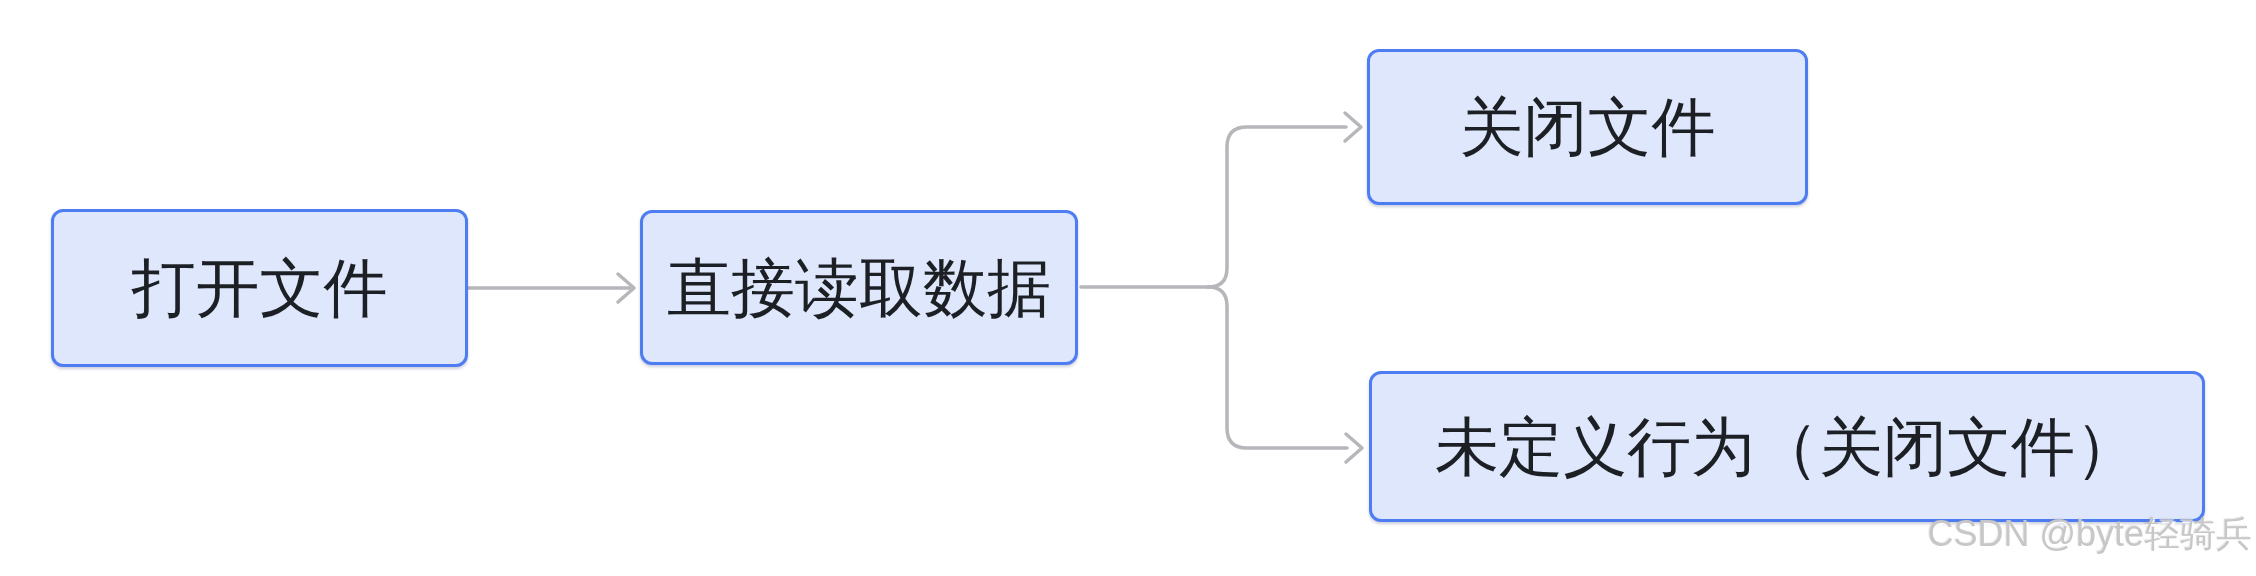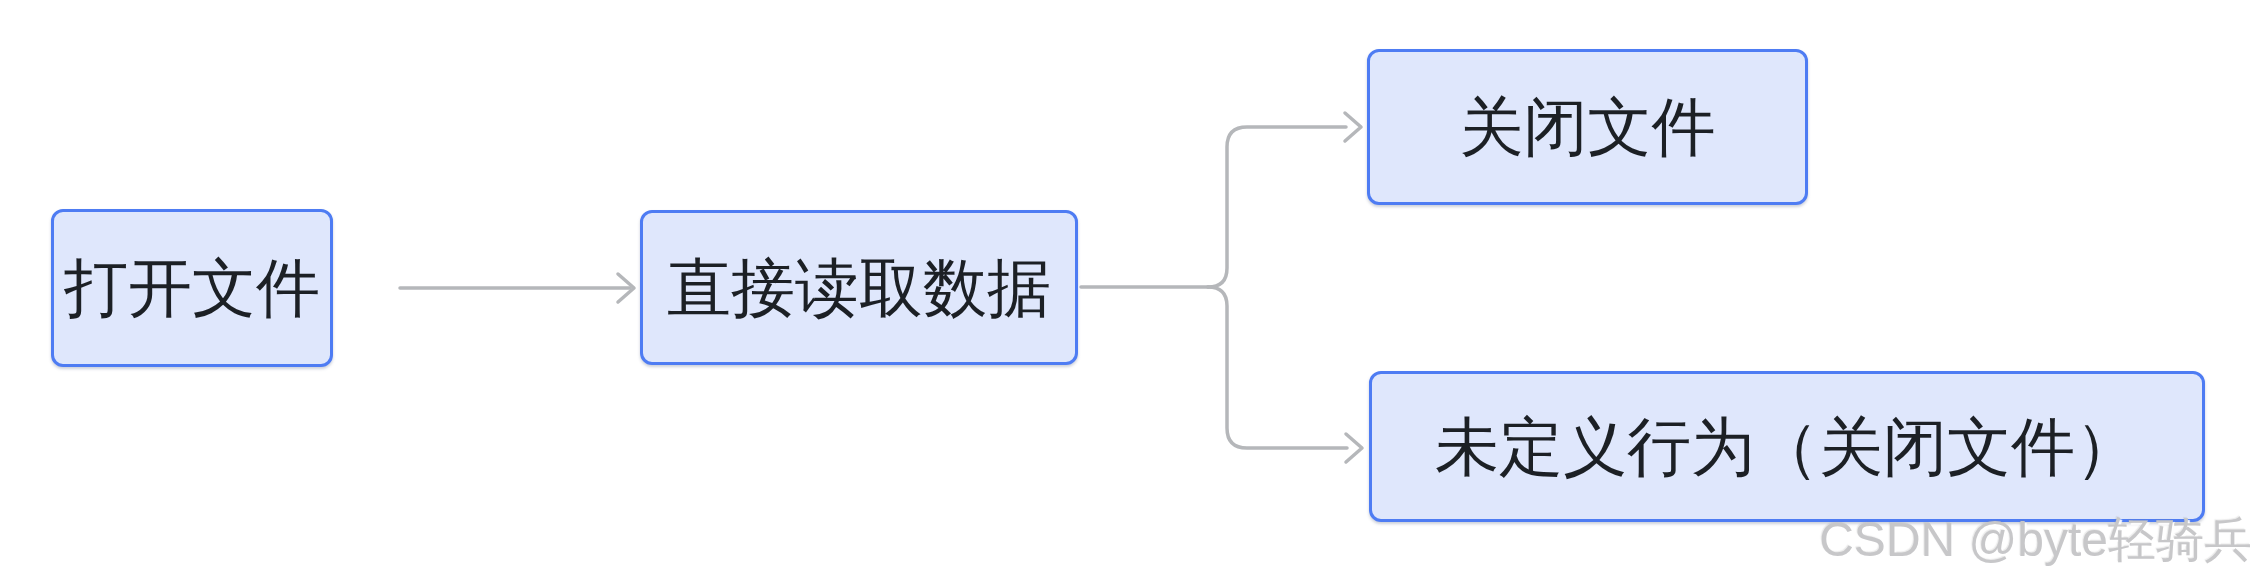--- a/index.html
+++ b/index.html
@@ -38,29 +38,29 @@
     border-radius: 12px;
     box-shadow: 0 2px 3px rgba(110, 120, 150, 0.35);
     display: flex;
     align-items: center;
     justify-content: center;
     font-size: 64px;
     line-height: 1;
     color: var(--node-text, #1c2025);
     white-space: nowrap;
   }
-  .node-open   { left: 51px;   top: 209px; width: 282px; height: 158px; }
+  .node-open   { left: 51px;   top: 209px; width: 417px; height: 158px; }
   .node-read   { left: 640px;  top: 210px; width: 438px; height: 155px; }
   .node-close  { left: 1367px; top: 49px;  width: 441px; height: 156px; }
   .node-undef  { left: 1369px; top: 371px; width: 836px; height: 151px; }
   .watermark {
     position: absolute;
     right: 4px;
     top: 516px;
-    font-size: 48px;
+    font-size: 36px;
     line-height: 1;
     color: var(--watermark-color, #c7c7c9);
     text-shadow: 2px 2px 1px rgba(255,255,255,0.95), -1px -1px 1px rgba(140,140,140,0.18);
     white-space: nowrap;
   }
 </style>
 </head>
 <body>
 
 <div class="canvas">

